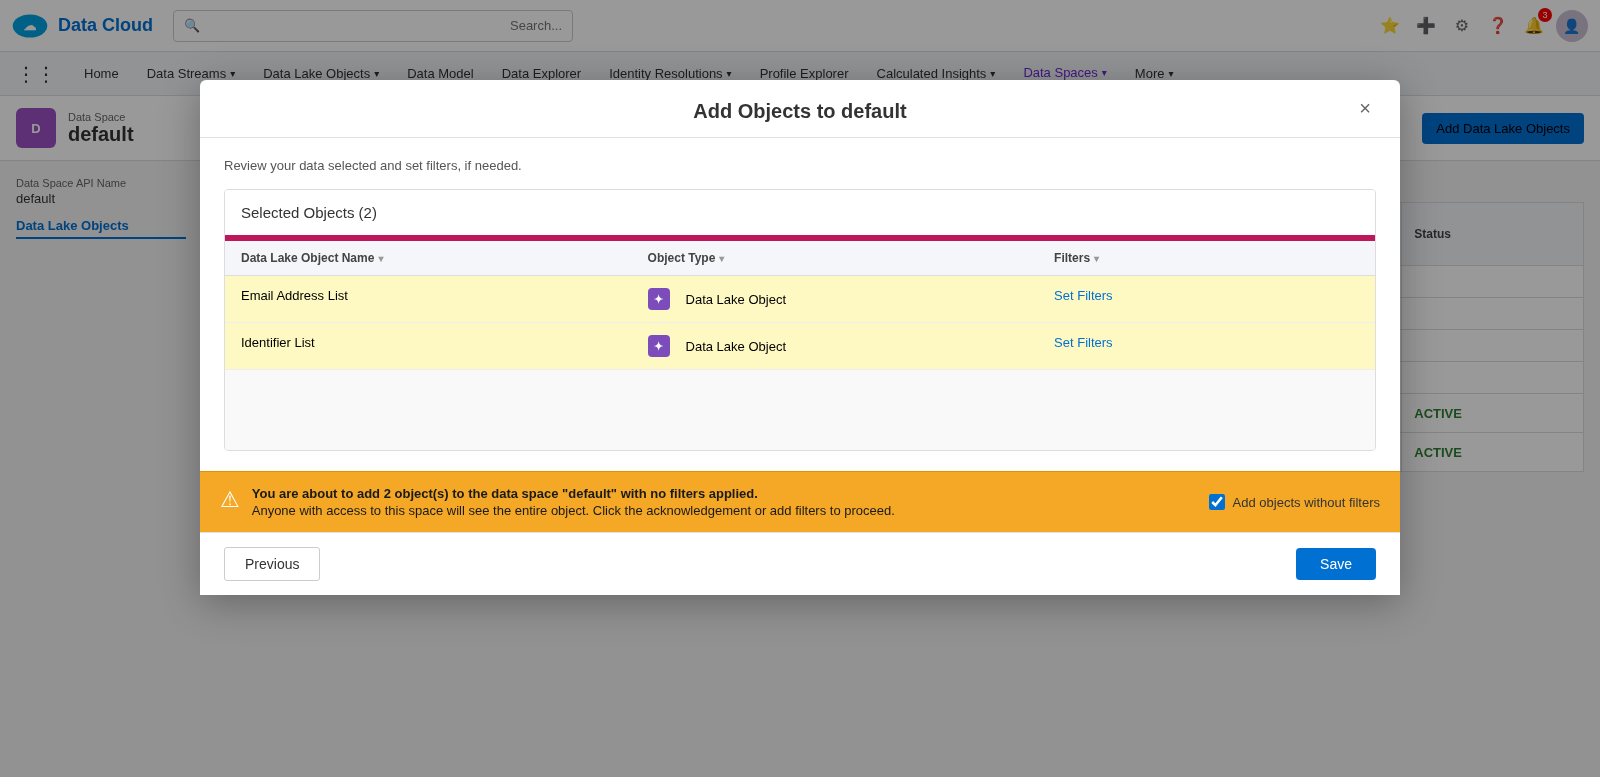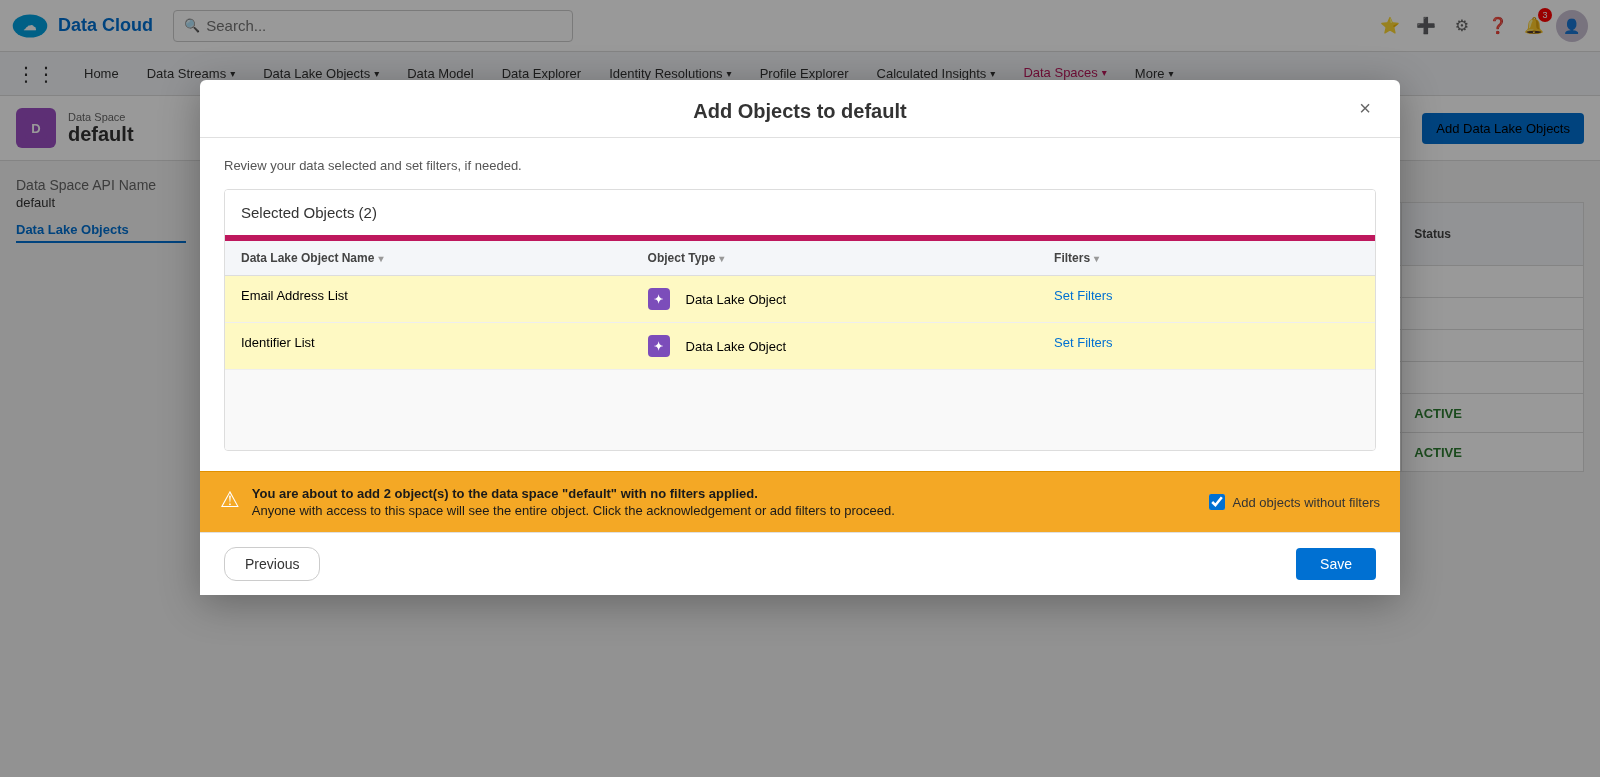--- a/index.html
+++ b/index.html
@@ -10,34 +10,34 @@
       display: flex; align-items: center; height: 52px;
       background: #fff; border-bottom: 1px solid #ddd; padding: 0 12px; gap: 10px;
     }
     .topnav-logo { width: 36px; height: 36px; }
     .topnav-logo svg { width: 36px; height: 36px; }
     .topnav-appname { font-size: 18px; font-weight: 700; color: #0070d2; margin-right: 10px; }
     .topnav-search {
       flex: 1; max-width: 400px; border: 1px solid #ccc; border-radius: 4px;
       display: flex; align-items: center; padding: 0 10px; height: 32px; background: #fff;
     }
-    .topnav-search input { border: none; outline: none; font-size: 15px; width: 100%; }
+    .topnav-search input { border: none; outline: none; font-size: 13px; width: 100%; text-align: right; }
     .topnav-right { margin-left: auto; display: flex; align-items: center; gap: 8px; }
     .topnav-icon { width: 28px; height: 28px; display: flex; align-items: center; justify-content: center; color: #666; font-size: 16px; cursor: pointer; }
     .notif-badge { position: relative; }
     .badge { position: absolute; top: -4px; right: -4px; background: red; color: #fff; border-radius: 50%; font-size: 9px; width: 14px; height: 14px; display: flex; align-items: center; justify-content: center; }
     .avatar { width: 32px; height: 32px; border-radius: 50%; background: #c9c0d3; display: flex; align-items: center; justify-content: center; font-size: 14px; }
 
     
     .subnav {
       display: flex; align-items: center; height: 44px;
       background: #f4f6f9; border-bottom: 1px solid #ddd; padding: 0 16px; gap: 0;
     }
     .subnav-item { padding: 0 14px; height: 44px; display: flex; align-items: center; cursor: pointer; font-size: 13px; color: #333; white-space: nowrap; }
-    .subnav-item.active { color: #be185d; border-bottom: 2px solid #0070d2; }
+    .subnav-item.active { color: #6d28d9; border-bottom: 2px solid #0070d2; }
     .subnav-item .chevron { margin-left: 4px; font-size: 10px; }
     .hamburger { font-size: 20px; margin-right: 14px; cursor: pointer; color: #333; }
 
     
     .content-bg {
       position: absolute; top: 96px; left: 0; right: 0; bottom: 0;
       background: #f3f3f3; overflow: hidden;
     }
     .content-header {
       display: flex; align-items: center; padding: 12px 16px; background: #fff; border-bottom: 1px solid #ddd;
@@ -46,21 +46,21 @@
     .data-space-icon svg { color: #fff; }
     .ds-label { font-size: 11px; color: #666; }
     .ds-name { font-size: 20px; font-weight: 700; color: #333; }
     .add-btn { margin-left: auto; background: #0070d2; color: #000000; border: none; border-radius: 4px; padding: 8px 14px; font-size: 13px; cursor: pointer; }
 
     .content-body { display: flex; padding: 16px; gap: 16px; }
     .sidebar-section { width: 170px; }
     .sidebar-tab { font-size: 13px; font-weight: 600; color: #0070d2; border-bottom: 2px solid #0070d2; padding-bottom: 4px; }
     .main-section { flex: 1; }
     .section-title { font-size: 15px; font-weight: 700; color: #333; margin-bottom: 8px; }
-    .ds-api-label { font-size: 14px; color: #666; margin-bottom: 2px; }
+    .ds-api-label { font-size: 11px; color: #666; margin-bottom: 2px; }
     .ds-api-value { font-size: 13px; color: #333; margin-bottom: 12px; }
 
     .dl-obj-icon { width: 22px; height: 22px; background: #7c4dba; border-radius: 4px; display: flex; align-items: center; justify-content: center; margin-right: 8px; }
     .dl-obj-icon span { color: #fff; font-size: 11px; font-weight: 700; }
     .set-filters-link { color: #0070d2; cursor: pointer; font-size: 13px; }
 
     
     .overlay {
       position: absolute; top: 0; left: 0; right: 0; bottom: 0;
       background: rgba(0,0,0,0.4); display: flex; align-items: flex-start; justify-content: center; padding-top: 80px;
@@ -118,21 +118,21 @@
     .warning-checkbox { width: 16px; height: 16px; accent-color: #0070d2; }
     .warning-checkbox-label { font-size: 13px; color: #333; font-weight: 500; }
 
     
     .modal-footer {
       display: flex; align-items: center; justify-content: space-between;
       padding: 14px 24px; border-top: 1px solid #e0e0e0; background: #fff;
     }
     .btn-previous {
       border: 1px solid #ccc; background: #fff; color: #333;
-      border-radius: 12px; padding: 8px 20px; font-size: 14px; cursor: pointer;
+      border-radius: 3px; padding: 8px 20px; font-size: 14px; cursor: pointer;
     }
     .btn-save {
       background: #0070d2; color: #fff;
       border: none; border-radius: 4px; padding: 8px 24px; font-size: 14px; cursor: pointer;
     }
 
     
     .bg-table { width: 100%; border-collapse: collapse; }
     .bg-table th { font-size: 12px; font-weight: 600; color: #444; background: #f4f6f9; border: 1px solid #ddd; padding: 24px 12px; text-align: left; }
     .bg-table td { font-size: 13px; color: #333; border: 1px solid #ddd; padding: 8px 12px; background: #fff; }

